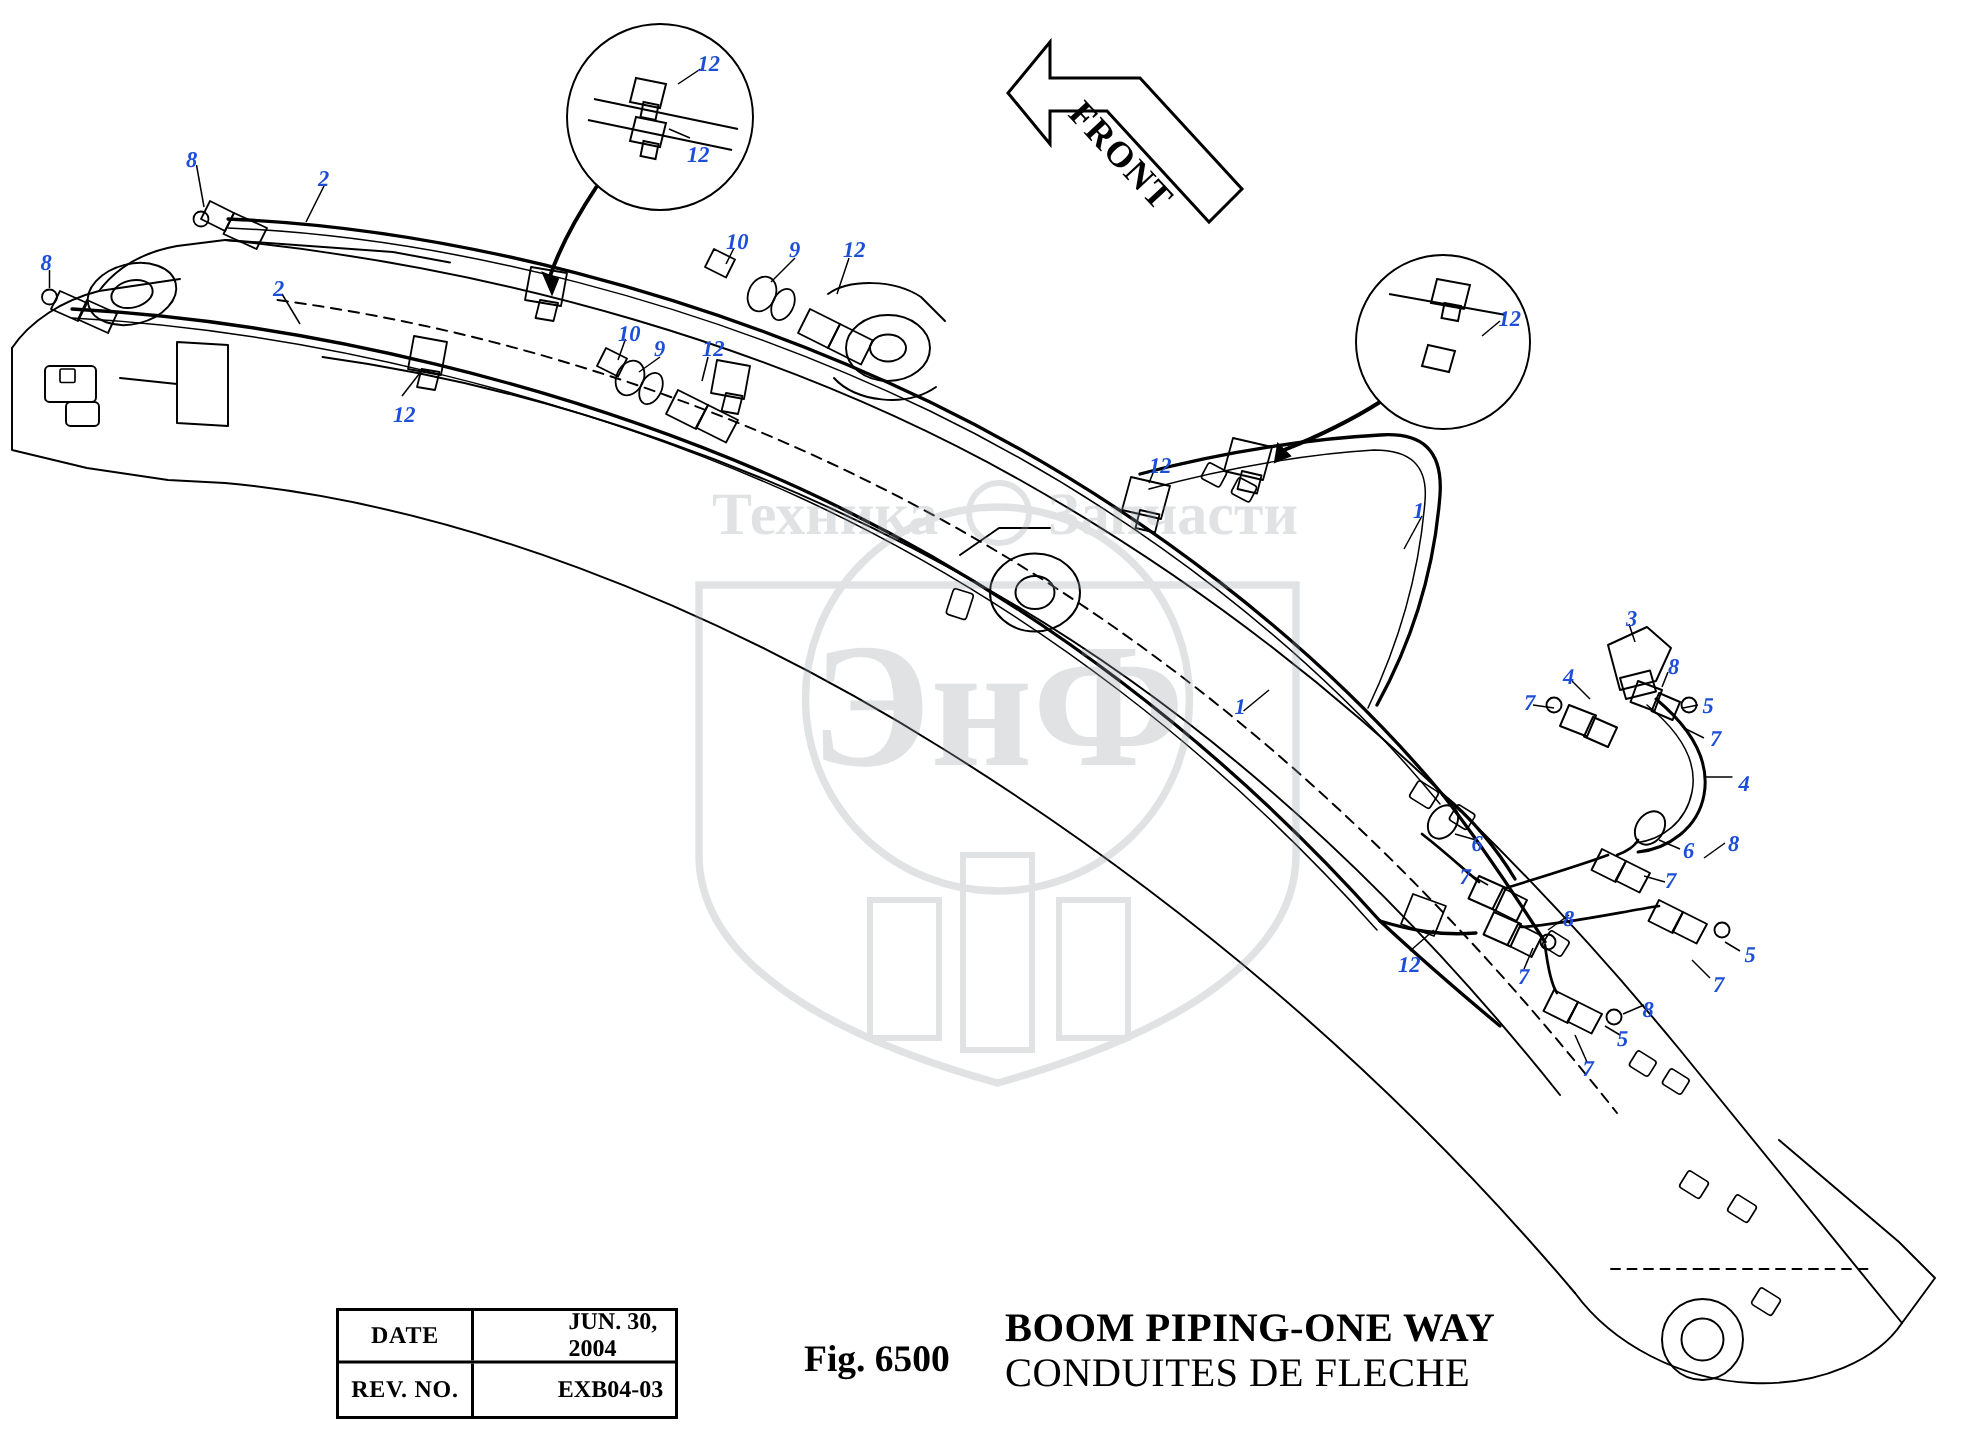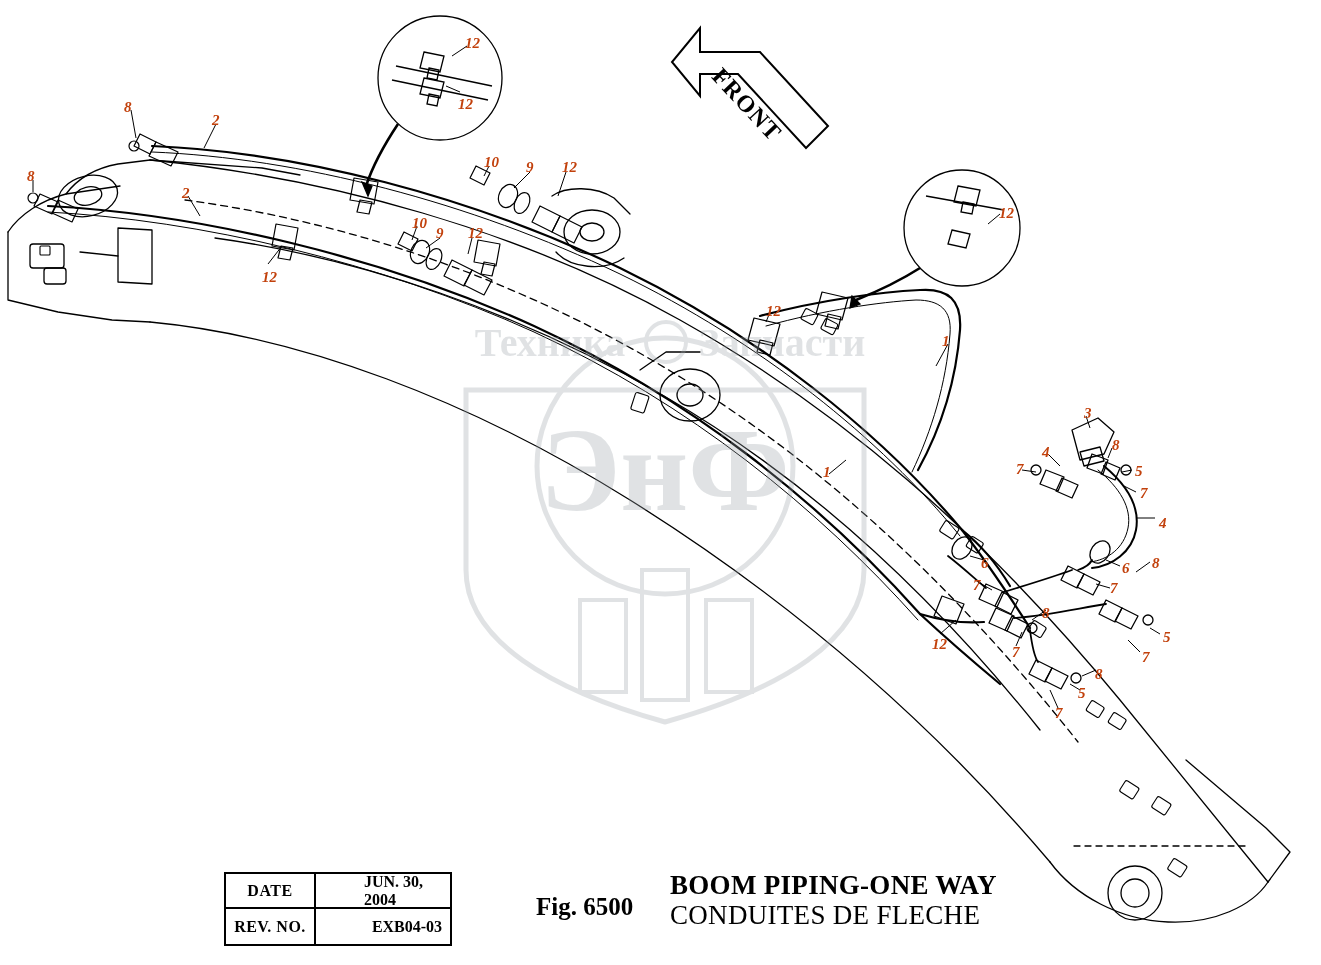--- a/index.html
+++ b/index.html
@@ -23,41 +23,42 @@
     top: 0;
     width: 1321px;
     height: 965px;
   }
   .callout {
     position: absolute;
     font-family: "Liberation Serif", serif;
     font-weight: bold;
     font-style: italic;
     font-size: 15px;
-    color: #c2410c;
+    color: #1d4ed8;
     line-height: 1;
     white-space: nowrap;
   }
   
   #titleblock {
     position: absolute;
     left: 224px;
     top: 872px;
     width: 228px;
     height: 74px;
     border: 2px solid #000;
     box-sizing: border-box;
   }
   #titleblock .tb-row {
     display: flex;
     height: 50%;
     box-sizing: border-box;
   }
   #titleblock .tb-row.first {
     border-bottom: 2px solid #000;
+    gap: 15px;
   }
   #titleblock .tb-label {
     width: 90px;
     border-right: 2px solid #000;
     box-sizing: border-box;
     display: flex;
     align-items: center;
     justify-content: center;
     font-weight: bold;
     font-size: 16px;

